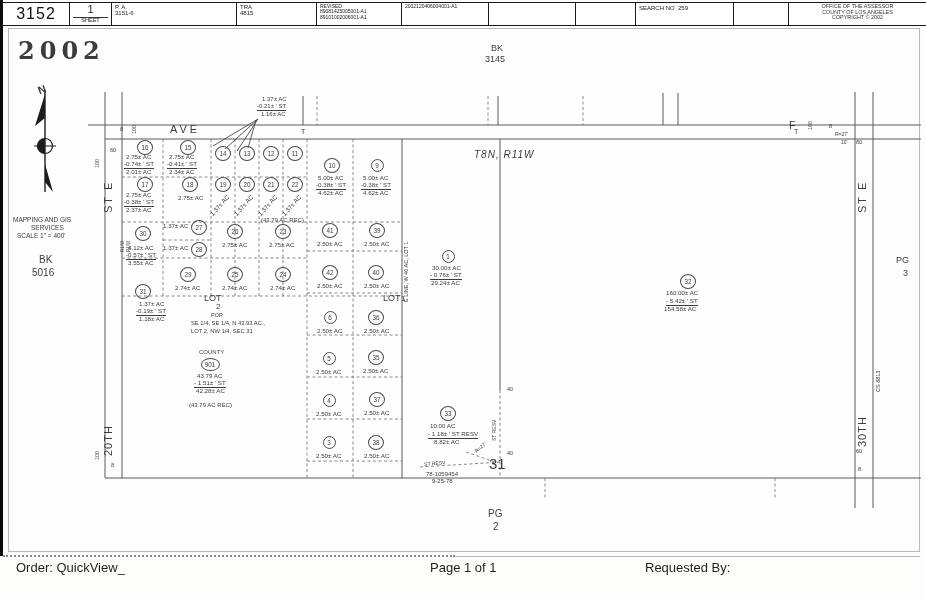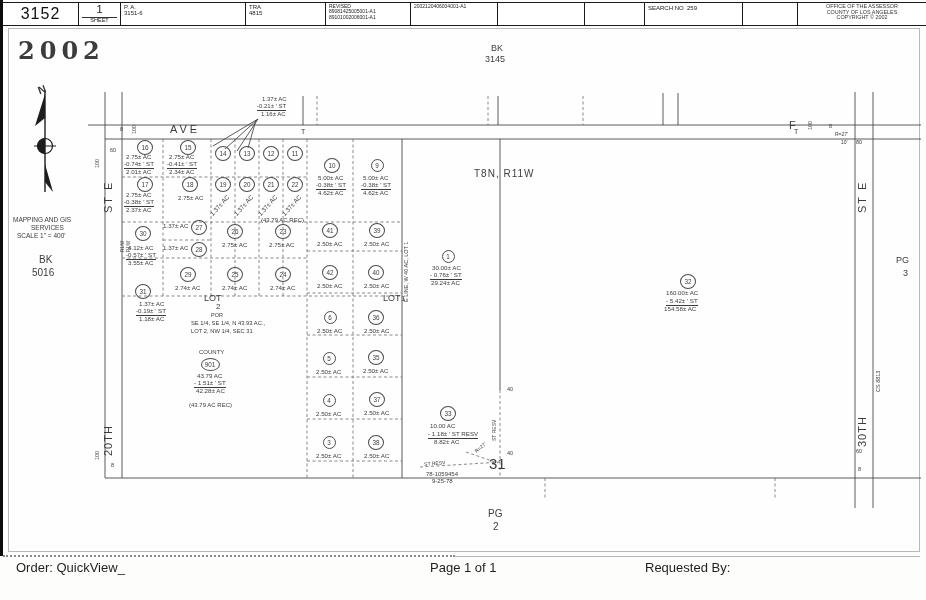--- a/index.html
+++ b/index.html
@@ -2,21 +2,21 @@
 <html><head>
 <meta charset="utf-8">
 <style>
   html,body{margin:0;padding:0;}
   body{width:926px;height:600px;overflow:hidden;background:#ffffff;font-family:"Liberation Sans",sans-serif;}
   .screen{position:relative;width:926px;height:600px;background:#fdfdfc;}
   
   .hdr{position:absolute;left:2px;top:2px;right:0;height:22px;display:flex;align-items:stretch;
        border-top:1.5px solid #1a1a1a;border-bottom:1.5px solid #1a1a1a;border-left:1px solid #1a1a1a;background:#fff;color:#222;}
   .hc{border-right:1px solid #1a1a1a;padding:1px 3px;box-sizing:border-box;overflow:hidden;line-height:1.05;}
-  .hc.big{width:76px;display:flex;align-items:center;justify-content:center;font-size:16px;letter-spacing:1px;color:#111;}
+  .hc.big{width:67px;display:flex;align-items:center;justify-content:center;font-size:16px;letter-spacing:1px;color:#111;}
   .hc.sheet{width:42px;text-align:center;}
   .hc.sheet .num{font-size:11px;}
   .hc.sheet .lbl{font-size:5.5px;border-top:.75px solid #333;margin-top:1px;}
   .hc.pa{width:125px;font-size:6px;}
   .hc.tra{width:80px;font-size:6px;}
   .hc.rev{width:85px;font-size:5px;}
   .hc.rev2{width:87px;font-size:5px;}
   .hc.e1{width:87px;} .hc.e2{width:60px;} .hc.e3{width:55px;}
   .hc.search{width:98px;font-size:6px;padding-top:2px;}
   .hc.office{flex:1;font-size:5.4px;text-align:center;border-right:none;padding-top:1px;color:#333;}
@@ -135,21 +135,21 @@
     <circle cx="19" cy="62" r="7.5" fill="none" stroke="#1d1d1d" stroke-width="1.2"></circle>
     <path d="M19 54.5 A7.5 7.5 0 0 0 19 69.5 Z" fill="#1d1d1d"></path>
     <line x1="8" y1="62" x2="30" y2="62" stroke="#1d1d1d" stroke-width="1"></line>
     <polygon points="19,80 27,108 19,98" fill="#1d1d1d"></polygon>
   </svg>
 
   <div id="text-layer">
       <div class="mt" style="left: 18px; top: 38px; font-size: 24px; font-weight: bold; letter-spacing: 5px; font-family: &quot;DejaVu Serif&quot;, serif;">2002</div>
       <div class="mt" style="left: 491px; top: 43px; font-size: 9px;">BK</div>
       <div class="mt" style="left: 485px; top: 54px; font-size: 9px;">3145</div>
-      <div class="mt" style="left: 474px; top: 168px; font-size: 10px; letter-spacing: 1px;">T8N, R11W</div>
+      <div class="mt" style="left: 474px; top: 149px; font-size: 10px; letter-spacing: 1px; font-style: italic;">T8N, R11W</div>
       <div class="mt" style="left: 170px; top: 123px; font-size: 11px; letter-spacing: 3px;">AVE</div>
       <div class="mt" style="left: 789px; top: 119px; font-size: 11px;">F</div>
       <div class="mt" style="left: 301px; top: 128px; font-size: 7px;">T</div>
       <div class="mt" style="left: 794px; top: 128px; font-size: 7px;">T</div>
       <div class="mt" style="left: 39px; top: 254px; font-size: 10px;">BK</div>
       <div class="mt" style="left: 32px; top: 267px; font-size: 10px;">5016</div>
       <div class="mt" style="left: 896px; top: 255px; font-size: 9px;">PG</div>
       <div class="mt" style="left: 903px; top: 268px; font-size: 9px;">3</div>
       <div class="mt" style="left: 488px; top: 508px; font-size: 10px;">PG</div>
       <div class="mt" style="left: 493px; top: 521px; font-size: 10px;">2</div>

